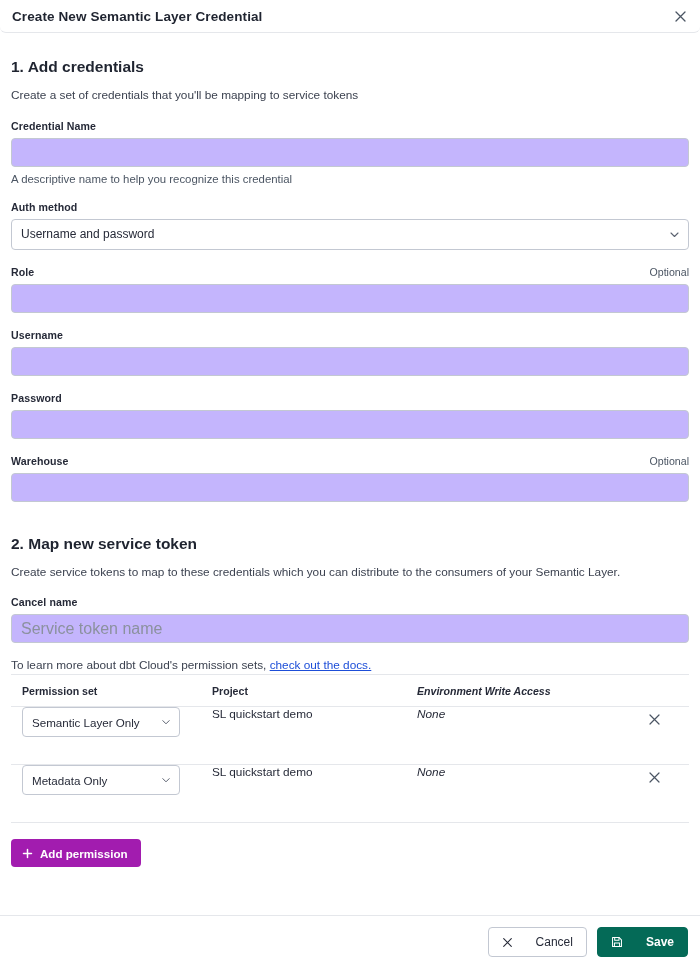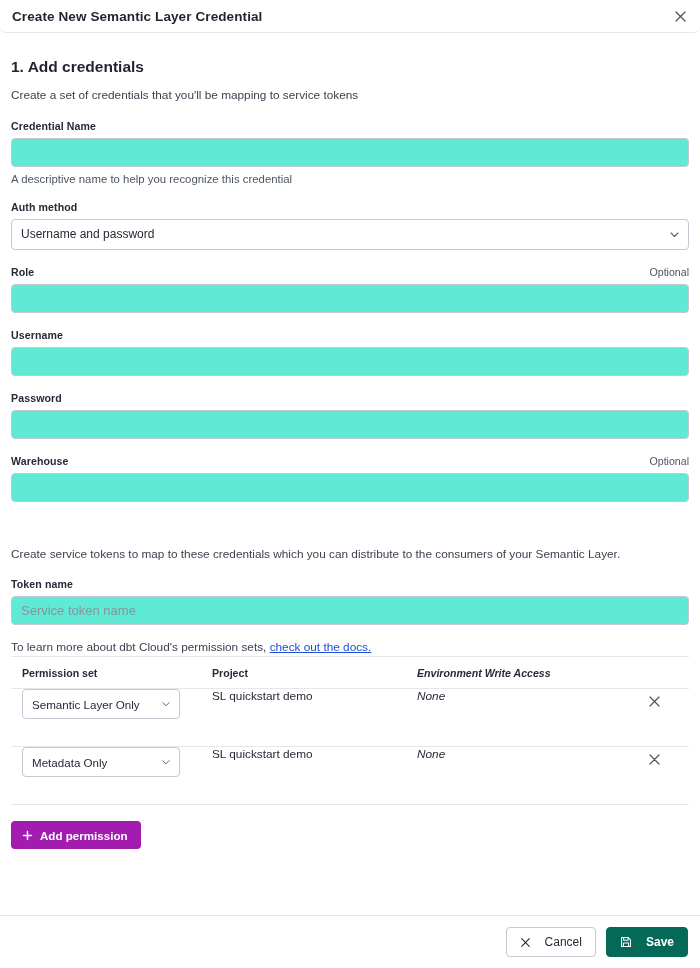--- a/index.html
+++ b/index.html
@@ -86,22 +86,22 @@
   .field-optional {
     font-size: 10.6px;
     color: #4b5563;
   }
   .text-input {
     margin-top: 6px;
     width: 100%;
     height: 29px;
     border: 1px solid #c3c8d2;
     border-radius: 4px;
-    background: #5eead4;
-    font-size: 13px;
+    background: #c4b5fd;
+    font-size: 16px;
     font-family: "Liberation Sans", sans-serif;
     color: #262a38;
     padding: 0 9px;
     outline: none;
   }
   .text-input::placeholder { color: #8b919e; }
   .field-help {
     margin-top: 6px;
     font-size: 11.4px;
     color: #4b5563;
@@ -225,21 +225,21 @@
     gap: 10px;
     padding: 0 12px;
   }
   .btn {
     height: 30px;
     border-radius: 4px;
     font-size: 12px;
     font-family: "Liberation Sans", sans-serif;
     display: inline-flex;
     align-items: center;
-    gap: 14px;
+    gap: 23px;
     padding: 0 13px;
     cursor: pointer;
   }
   .btn-cancel {
     background: #fff;
     color: #262a38;
     border: 1px solid #c3c8d2;
   }
   .btn-save {
     background: #046a57;
@@ -318,25 +318,26 @@
       <div class="field">
         <div class="field-label-row">
           <span class="field-label">Warehouse</span>
           <span class="field-optional">Optional</span>
         </div>
         <input class="text-input" type="text" value="" placeholder="" style="">
       </div>
     </div>
 
     <div class="section2">
+      <h2 class="section-title">2. Map new service token</h2>
       <p class="section-desc">Create service tokens to map to these credentials which you can distribute to the consumers of your Semantic Layer.</p>
 
       <div class="field">
         <div class="field-label-row">
-          <span class="field-label">Token name</span>
+          <span class="field-label">Cancel name</span>
         </div>
         <input class="text-input" type="text" value="" placeholder="Service token name" style="">
       </div>
 
       <div class="docs-line">
         <span>To learn more about dbt Cloud's permission sets, </span><a class="docs-link">check out the docs.</a>
       </div>
 
       <div class="perm-table">
         <div class="perm-head">

